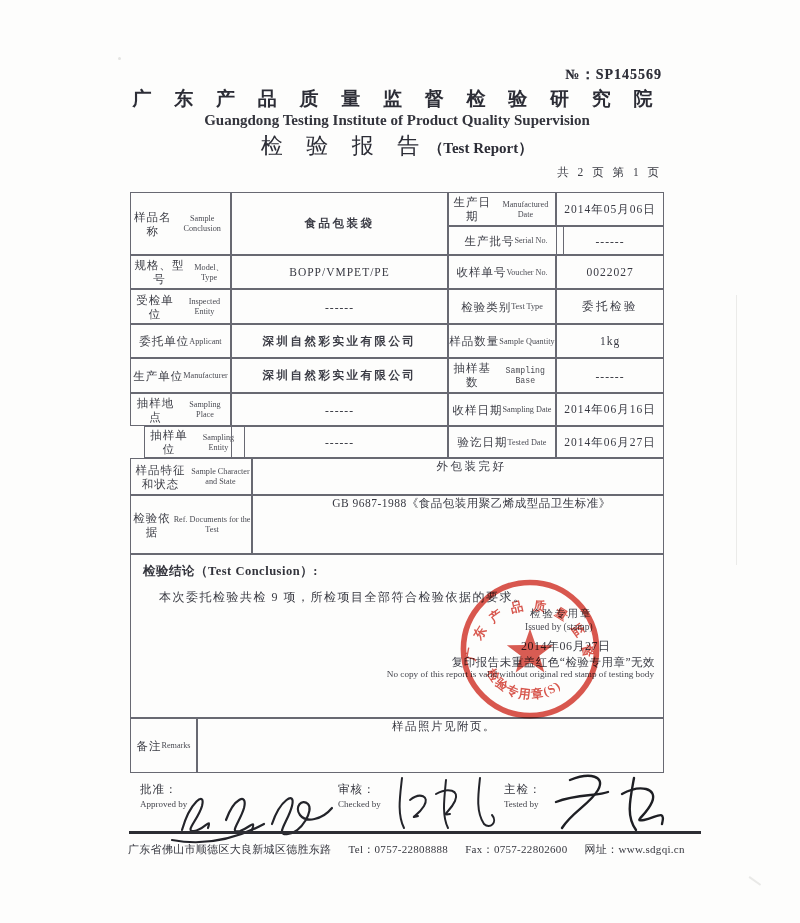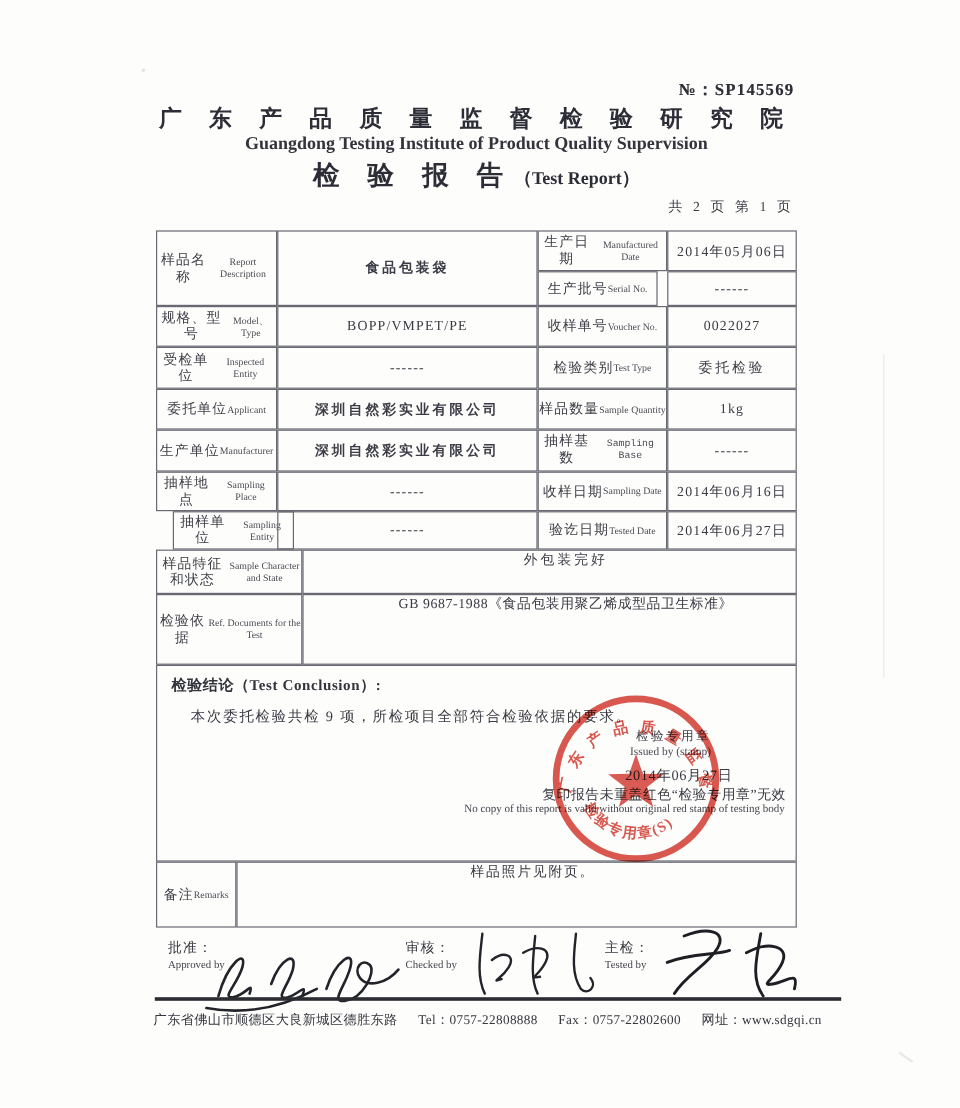--- a/index.html
+++ b/index.html
@@ -5,21 +5,21 @@
   html,body{margin:0;padding:0;background:#ffffff;}
   body{font-family:"Liberation Serif","DejaVu Serif",serif;-webkit-font-smoothing:antialiased;}
   #page{position:relative;width:800px;height:923px;background:#fdfdfc;overflow:hidden;color:#3c3d45;}
   .abs{position:absolute;}
   .ink{color:#3b3c44;text-shadow:0 0 .5px rgba(60,61,72,.55);}
   
   #report-no{top:66px;right:138px;font-size:14px;font-weight:bold;letter-spacing:1px;color:#2e2f38;}
   #institute-cn{top:86px;left:0;width:794px;text-align:center;font-size:19px;font-weight:bold;letter-spacing:9px;color:#2c2d36;}
   #institute-en{top:112px;left:0;width:794px;text-align:center;font-size:15px;font-weight:bold;color:#33343c;}
   #report-title{top:131px;left:0;width:794px;text-align:center;color:#2c2d36;}
-  #report-title .t-cn{font-size:22px;font-weight:bold;letter-spacing:9px;}
+  #report-title .t-cn{font-size:22px;font-weight:normal;letter-spacing:9px;}
   #report-title .t-en{font-size:15px;font-weight:bold;letter-spacing:0;}
   #page-info{top:165px;right:138px;font-size:11.5px;letter-spacing:3px;color:#3b3c44;}
   
   #info-table{top:192px;left:130px;width:534px;height:581px;}
   .cell{position:absolute;box-sizing:border-box;border:1px solid #686972;display:flex;flex-direction:row;align-items:center;justify-content:center;text-align:center;overflow:hidden;}
   .cell .cn{font-size:11.5px;letter-spacing:1px;color:#3d3e46;line-height:14px;}
   .cell .en{font-size:8.2px;color:#4b4c54;line-height:10px;margin-top:1px;}
   .cell .val{font-size:11.5px;color:#383942;letter-spacing:1px;}
   .cell .val.cjk{letter-spacing:2.5px;font-weight:bold;color:#3b3c45;}
   .cell.left-align{align-items:flex-start;text-align:left;padding-left:27px;}
@@ -58,21 +58,21 @@
   <div class="abs" id="institute-en">Guangdong Testing Institute of Product Quality Supervision</div>
   <div class="abs" id="report-title">
     <span class="t-cn">检 验 报 告</span><span class="t-en">（Test Report）</span>
   </div>
   <div class="abs" id="page-info">共 2 页 第 1 页</div>
 
   <div class="abs" id="info-table">
 
     <div class="cell" style="left:0;top:0;width:101px;height:63px;">
       <span class="cn">样品名称</span>
-      <span class="en">Report Description</span>
+      <span class="en">Sample Conclusion</span>
     </div>
     <div class="cell" style="left:101px;top:0;width:217px;height:63px;">
       <span class="val cjk">食品包装袋</span>
     </div>
 
     <div class="cell" style="left:0;top:63px;width:101px;height:34px;">
       <span class="cn">规格、型号</span>
       <span class="en">Model、Type</span>
     </div>
     <div class="cell" style="left:101px;top:63px;width:217px;height:34px;">
@@ -120,21 +120,21 @@
     </div>
 
     <div class="cell" style="left:318px;top:0;width:108px;height:34px;">
       <span class="cn">生产日期</span>
       <span class="en">Manufactured Date</span>
     </div>
     <div class="cell" style="left:426px;top:0;width:108px;height:34px;">
       <span class="val">2014年05月06日</span>
     </div>
 
-    <div class="cell" style="left:318px;top:34px;width:100px;height:29px;">
+    <div class="cell" style="left:318px;top:34px;width:116px;height:29px;">
       <span class="cn">生产批号</span>
       <span class="en">Serial No.</span>
     </div>
     <div class="cell" style="left:426px;top:34px;width:108px;height:29px;">
       <span class="val">------</span>
     </div>
 
     <div class="cell" style="left:318px;top:63px;width:108px;height:34px;">
       <span class="cn">收样单号</span>
       <span class="en">Voucher No.</span>

